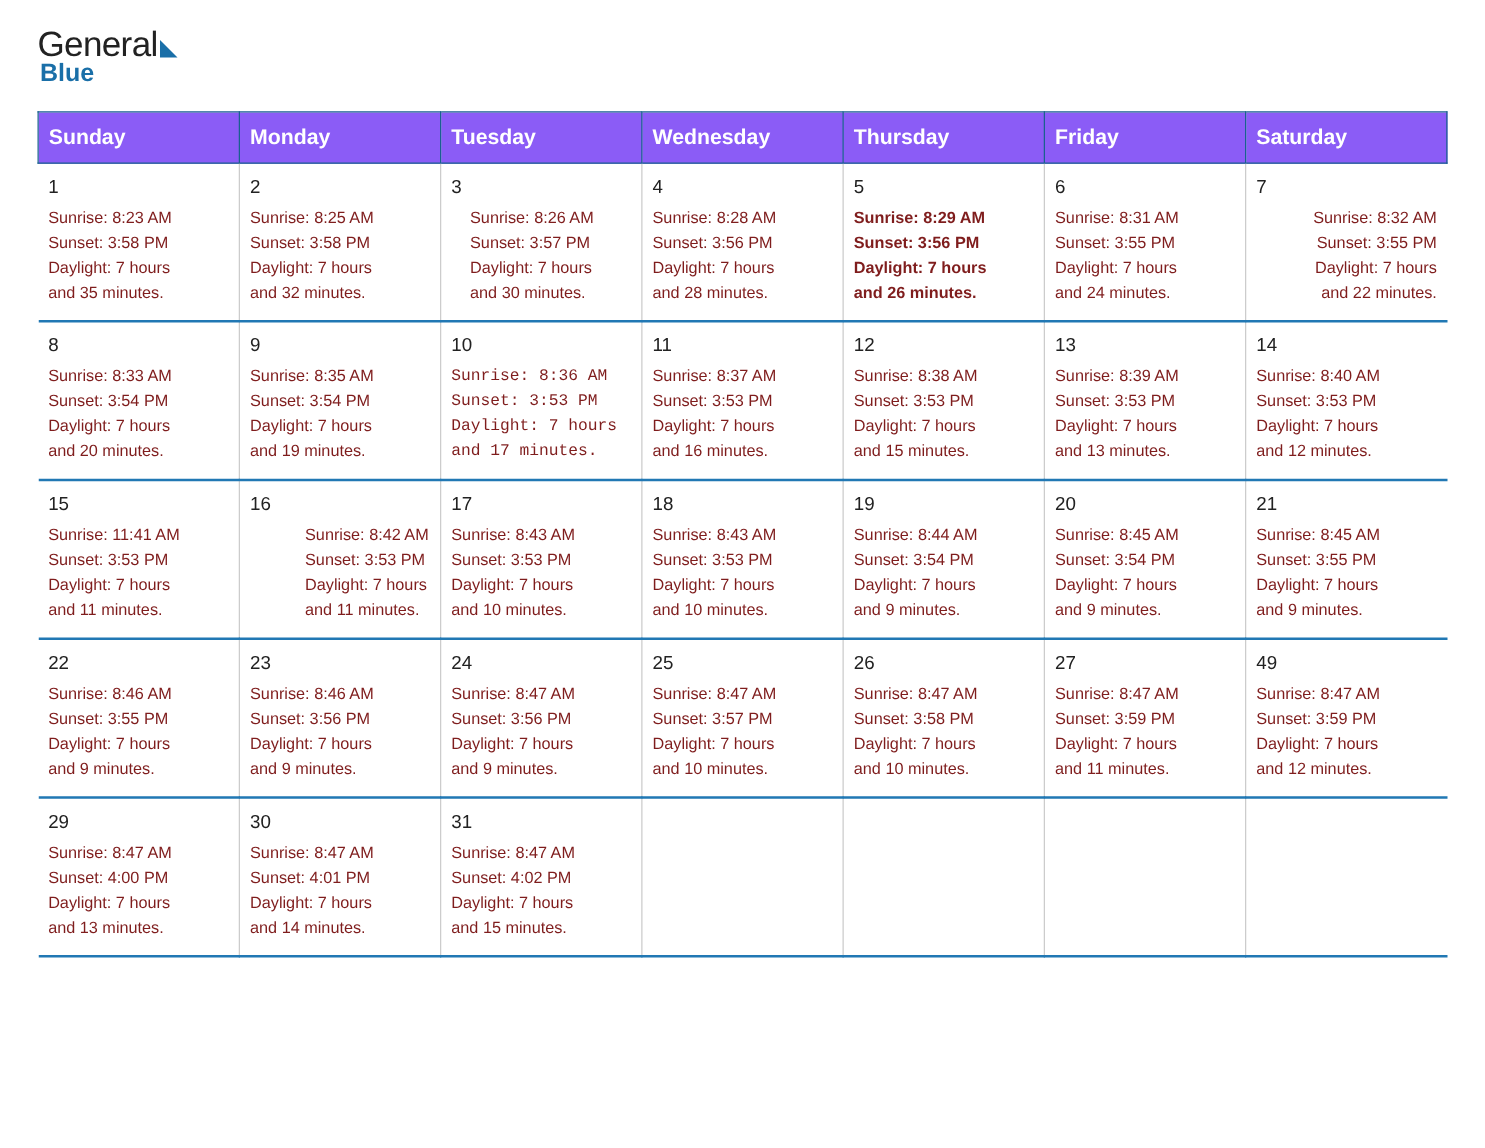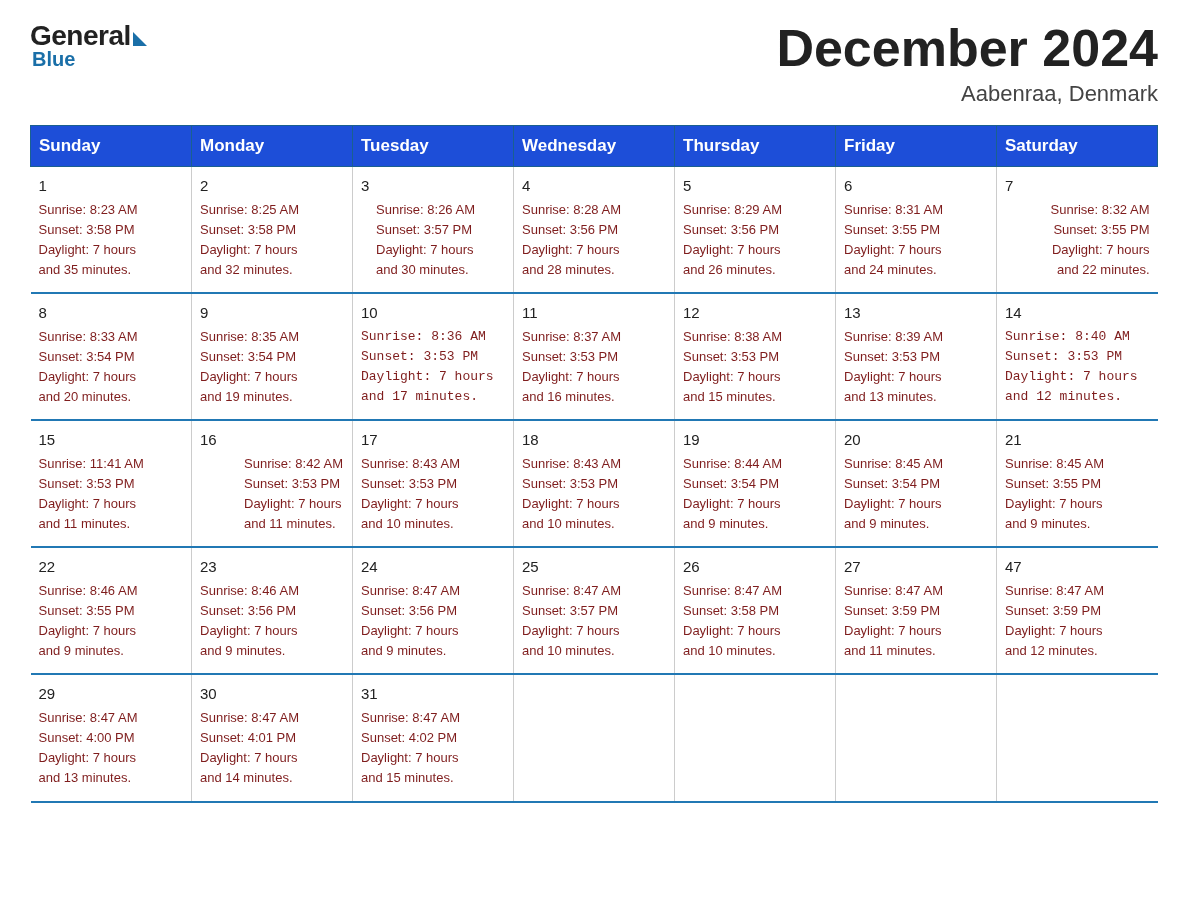--- a/index.html
+++ b/index.html
@@ -21,21 +21,21 @@
       display: flex;
       flex-direction: column;
       align-items: flex-start;
     }
     .logo-top {
       display: flex;
       align-items: center;
     }
     .logo-general {
       font-size: 28px;
-      font-weight: bold;
+      font-weight: normal;
       color: #222;
       letter-spacing: -0.5px;
     }
     .logo-arrow {
       width: 0;
       height: 0;
       border-left: 14px solid #1a6fa8;
       border-top: 14px solid transparent;
       border-bottom: 0px solid transparent;
       margin-left: 2px;
@@ -61,21 +61,21 @@
       font-size: 22px;
       color: #444;
       margin-top: 4px;
     }
     table {
       width: 100%;
       border-collapse: collapse;
       table-layout: fixed;
     }
     thead tr {
-      background-color: #1d4ed8;
+      background-color: #8b5cf6;
     }
     thead th {
       color: #fff;
       font-size: 17px;
       font-weight: bold;
       padding: 10px 8px;
       text-align: left;
       border: 1px solid #1a6090;
     }
     tbody tr {
@@ -108,24 +108,20 @@
 </head>
 <body>
 
 <div class="header">
   <div class="logo">
     <div class="logo-top">
       <span class="logo-general">General</span>
       <div class="logo-arrow"></div>
     </div>
     <div class="logo-bottom">Blue</div>
-  </div>
-  <div class="title-block">
-    <div class="page-title">December 2024</div>
-    <div class="subtitle">Aabenraa, Denmark</div>
   </div>
 </div>
 
 <table>
   <thead>
     <tr>
     <th>Sunday</th>
         <th>Monday</th>
         <th>Tuesday</th>
         <th>Wednesday</th>
@@ -159,21 +155,21 @@
         </td>
         <td>
           <span class="day-num">4</span>
           <div class="day-info" style="white-space: pre-line;">Sunrise: 8:28 AM
 Sunset: 3:56 PM
 Daylight: 7 hours
 and 28 minutes.</div>
         </td>
         <td>
           <span class="day-num">5</span>
-          <div class="day-info" style="white-space: pre-line;">Sunrise: 8:29 AM
+          <div class="day-info" style="white-space: pre-line; font-weight: bold;">Sunrise: 8:29 AM
 Sunset: 3:56 PM
 Daylight: 7 hours
 and 26 minutes.</div>
         </td>
         <td>
           <span class="day-num">6</span>
           <div class="day-info" style="white-space: pre-line;">Sunrise: 8:31 AM
 Sunset: 3:55 PM
 Daylight: 7 hours
 and 24 minutes.</div>
@@ -224,21 +220,21 @@
         </td>
         <td>
           <span class="day-num">13</span>
           <div class="day-info" style="white-space: pre-line;">Sunrise: 8:39 AM
 Sunset: 3:53 PM
 Daylight: 7 hours
 and 13 minutes.</div>
         </td>
         <td>
           <span class="day-num">14</span>
-          <div class="day-info" style="white-space: pre-line; font-family: Liberation Mono, monospace;">Sunrise: 8:40 AM
+          <div class="day-info" style="white-space: pre-line;">Sunrise: 8:40 AM
 Sunset: 3:53 PM
 Daylight: 7 hours
 and 12 minutes.</div>
         </td>
       </tr>
       <tr>
         <td>
           <span class="day-num">15</span>
           <div class="day-info" style="white-space: pre-line;">Sunrise: 11:41 AM
 Sunset: 3:53 PM
@@ -325,21 +321,21 @@
 and 10 minutes.</div>
         </td>
         <td>
           <span class="day-num">27</span>
           <div class="day-info" style="white-space: pre-line;">Sunrise: 8:47 AM
 Sunset: 3:59 PM
 Daylight: 7 hours
 and 11 minutes.</div>
         </td>
         <td>
-          <span class="day-num">47</span>
+          <span class="day-num">49</span>
           <div class="day-info" style="white-space: pre-line;">Sunrise: 8:47 AM
 Sunset: 3:59 PM
 Daylight: 7 hours
 and 12 minutes.</div>
         </td>
       </tr>
       <tr>
         <td>
           <span class="day-num">29</span>
           <div class="day-info" style="white-space: pre-line;">Sunrise: 8:47 AM

